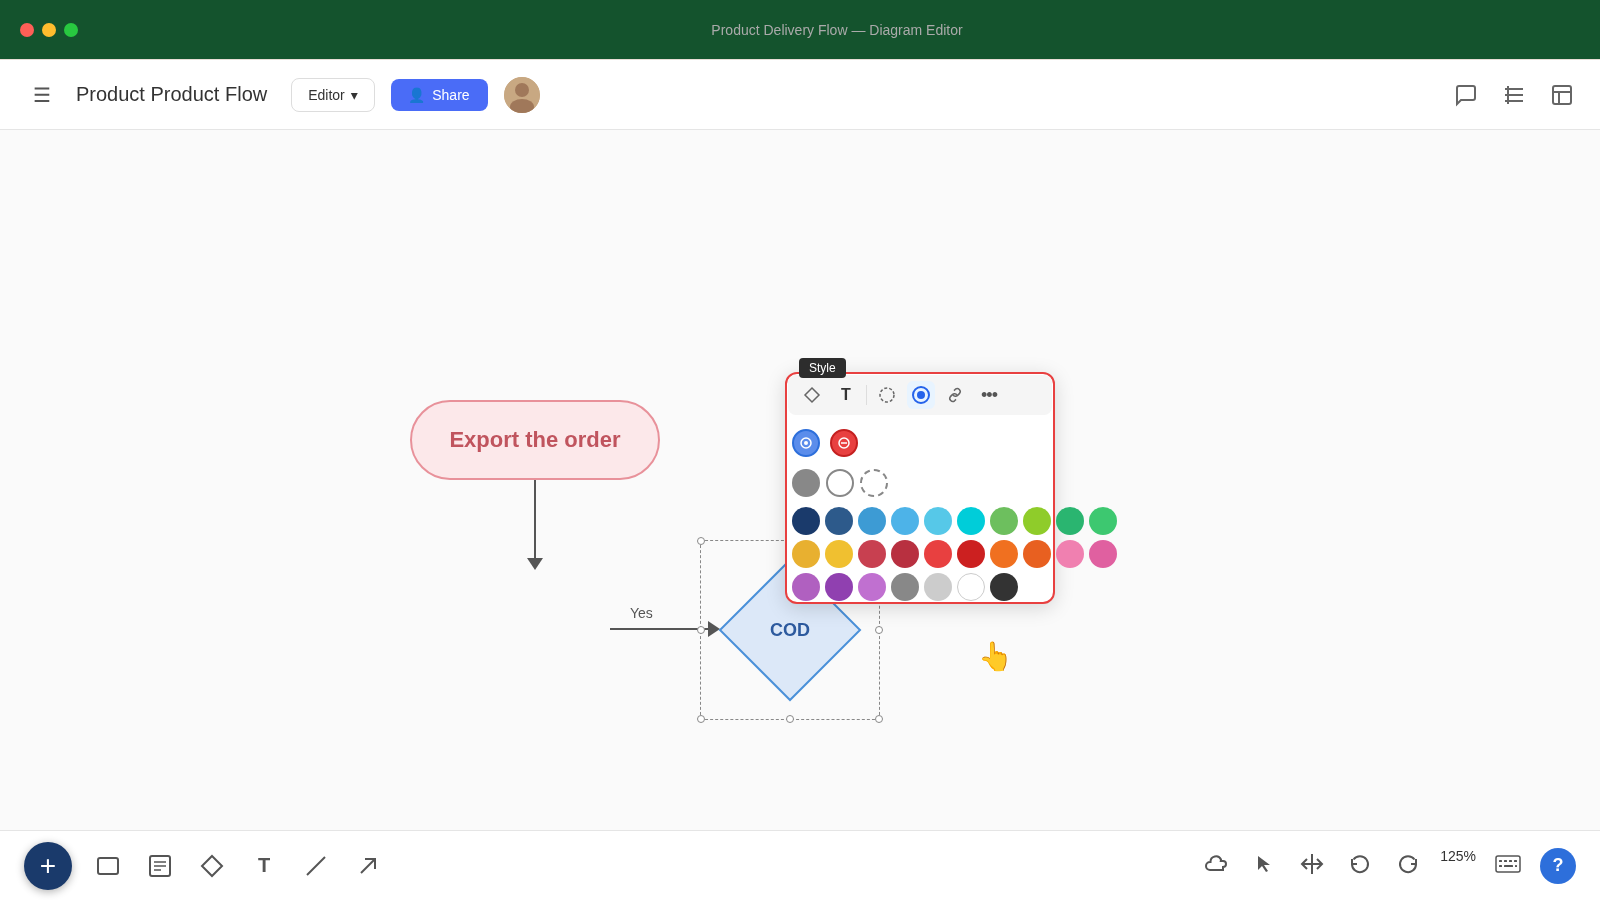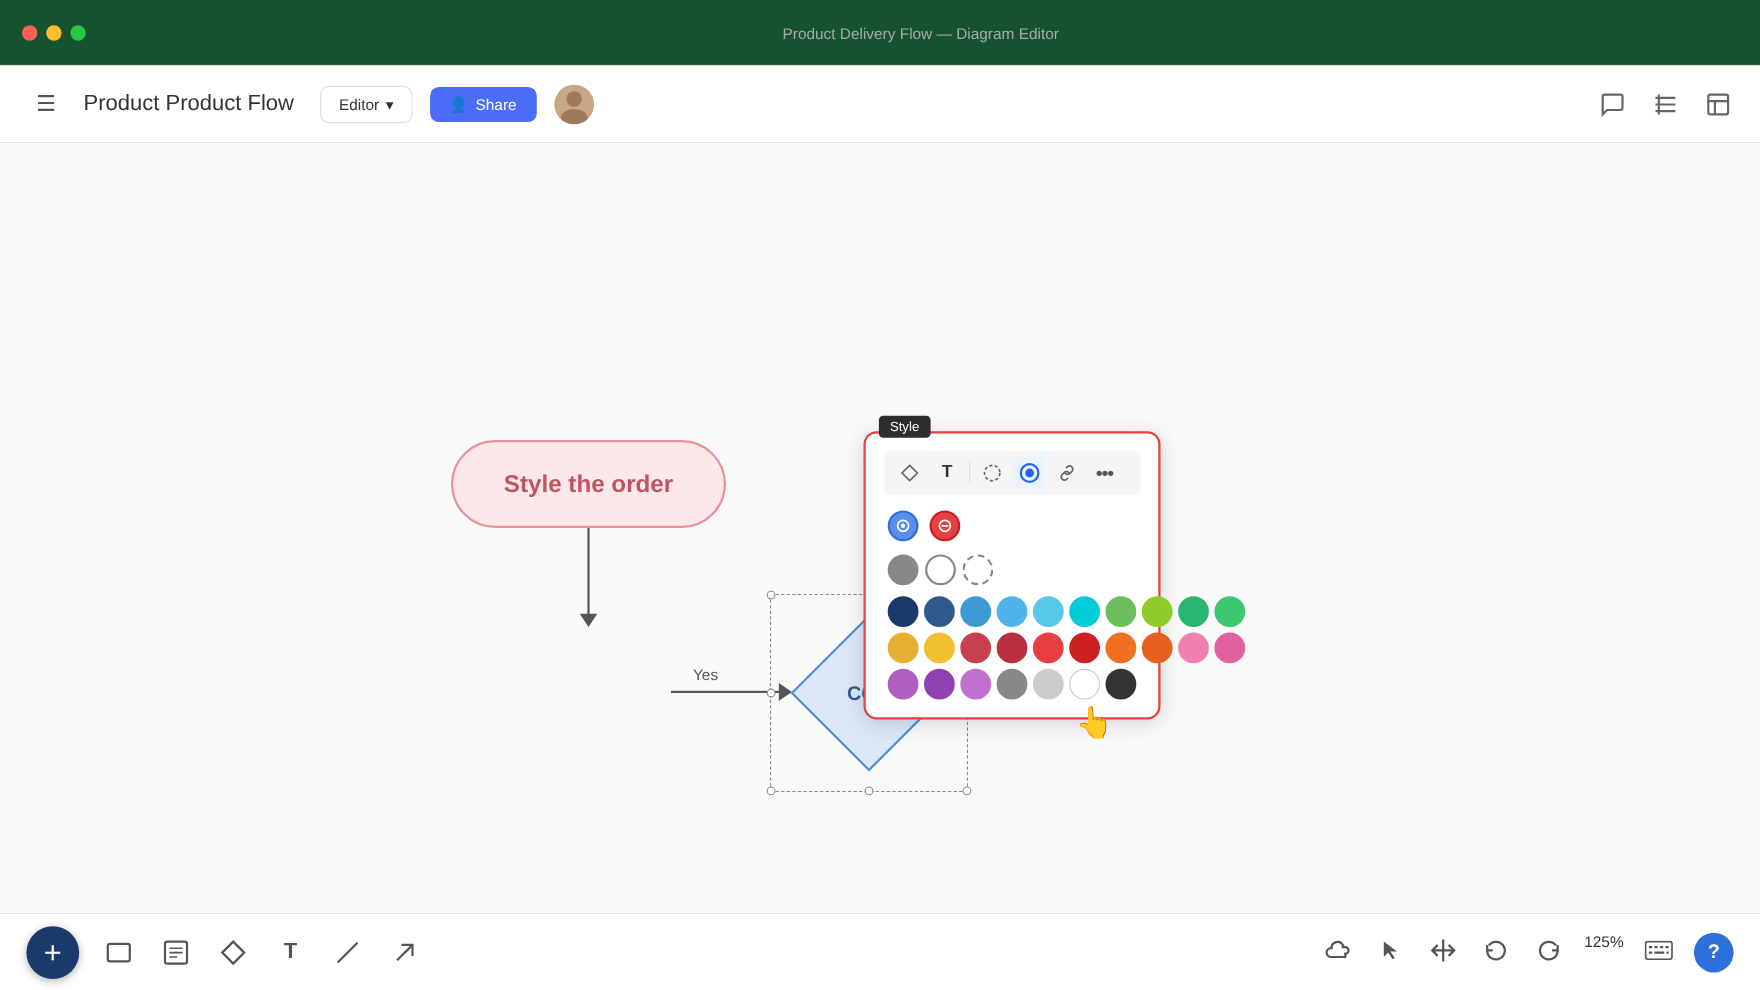--- a/index.html
+++ b/index.html
@@ -143,26 +143,26 @@
       position: absolute;
       width: 8px; height: 8px;
       background: #fff;
       border: 1.5px solid #888;
       border-radius: 50%;
     }
 
     
     .style-popup {
       position: absolute;
-      left: 785px; top: 262px;
+      left: 785px; top: 242px;
       width: 270px;
       background: #fff;
       border: 2px solid #e84040;
       border-radius: 12px;
-      padding: 16px;
+      padding: 1px;
       box-shadow: 0 4px 20px rgba(0,0,0,0.15);
       z-index: 100;
     }
     .style-tag {
       position: absolute;
       top: -16px; left: 12px;
       background: #2d2d2d;
       color: #fff;
       font-size: 12px;
       padding: 3px 10px;
@@ -311,21 +311,21 @@
         <line x1="9" y1="21" x2="9" y2="9"></line>
       </svg>
     </div>
   </div>
 </div>
 
 <div class="canvas">
   <div class="canvas-inner">
 
     <div class="flow-node-rect">
-      <span>Style the order</span>
+      <span>Export the order</span>
     </div>
 
     <div class="arrow-down"></div>
 
 
     <div class="arrow-right"></div>
     <div class="yes-label">Yes</div>
 
     <div class="selection-box">
       <div class="handle" style="top:-4px;left:-4px;"></div>

